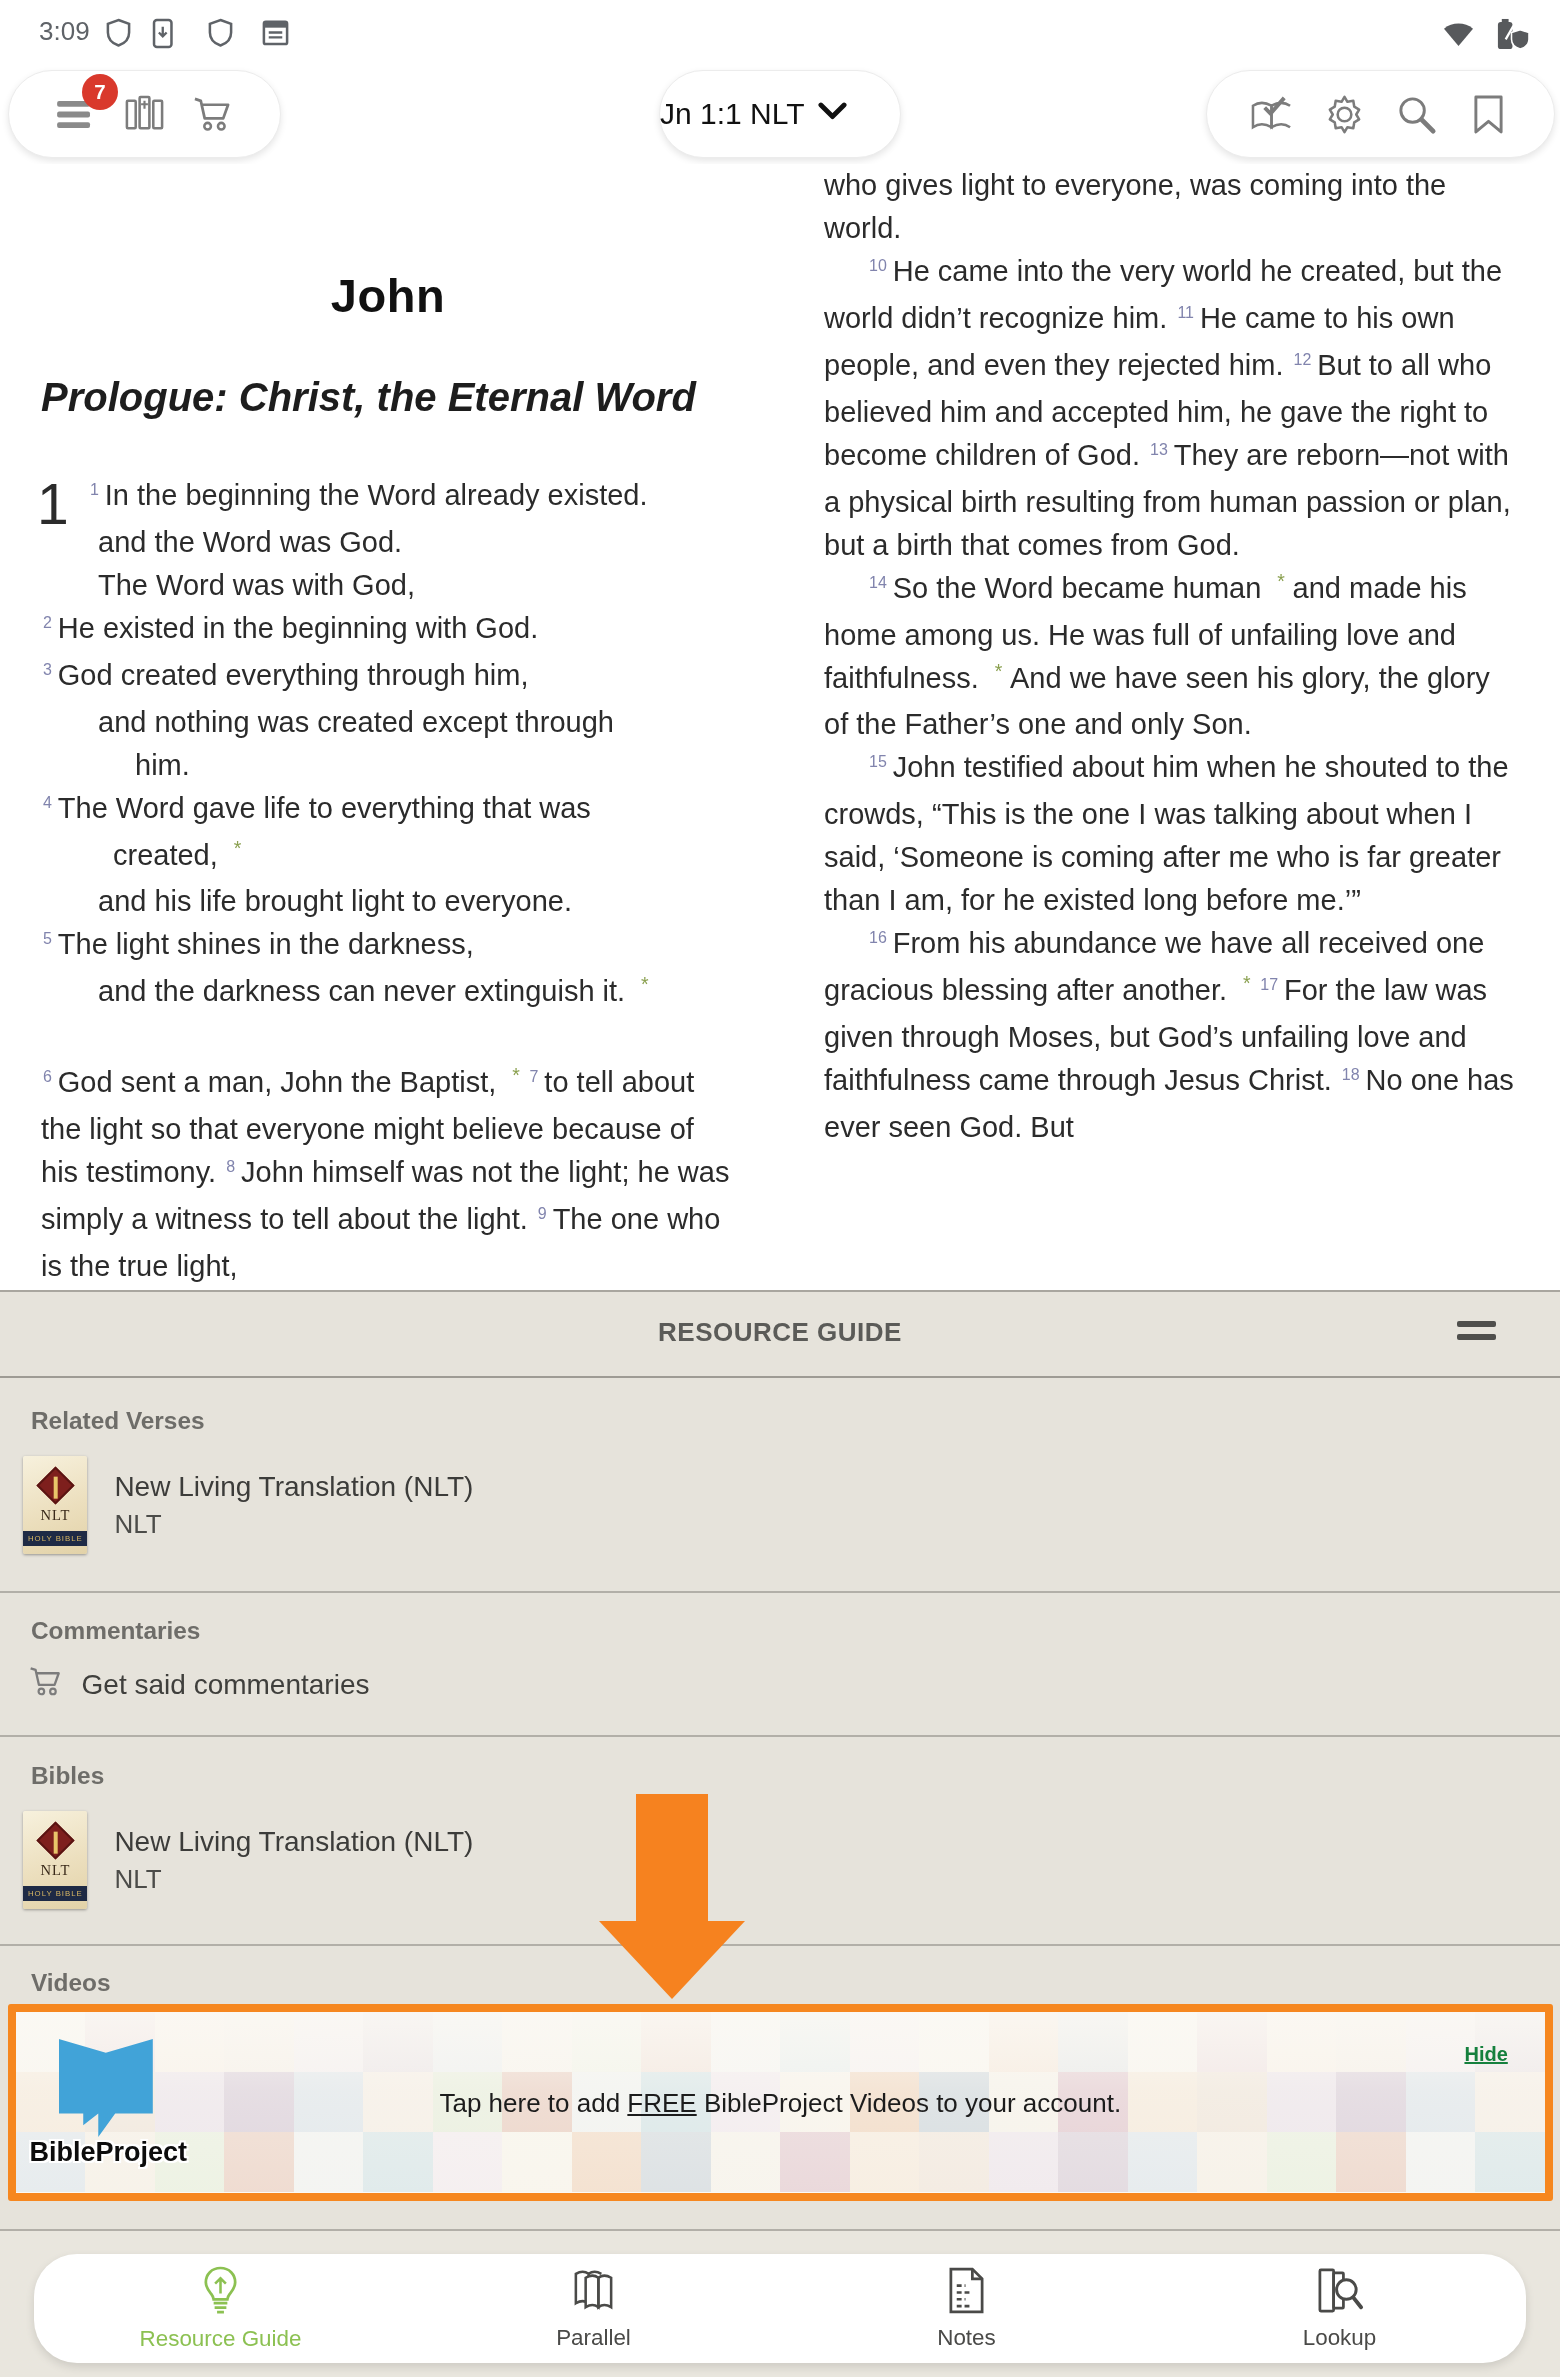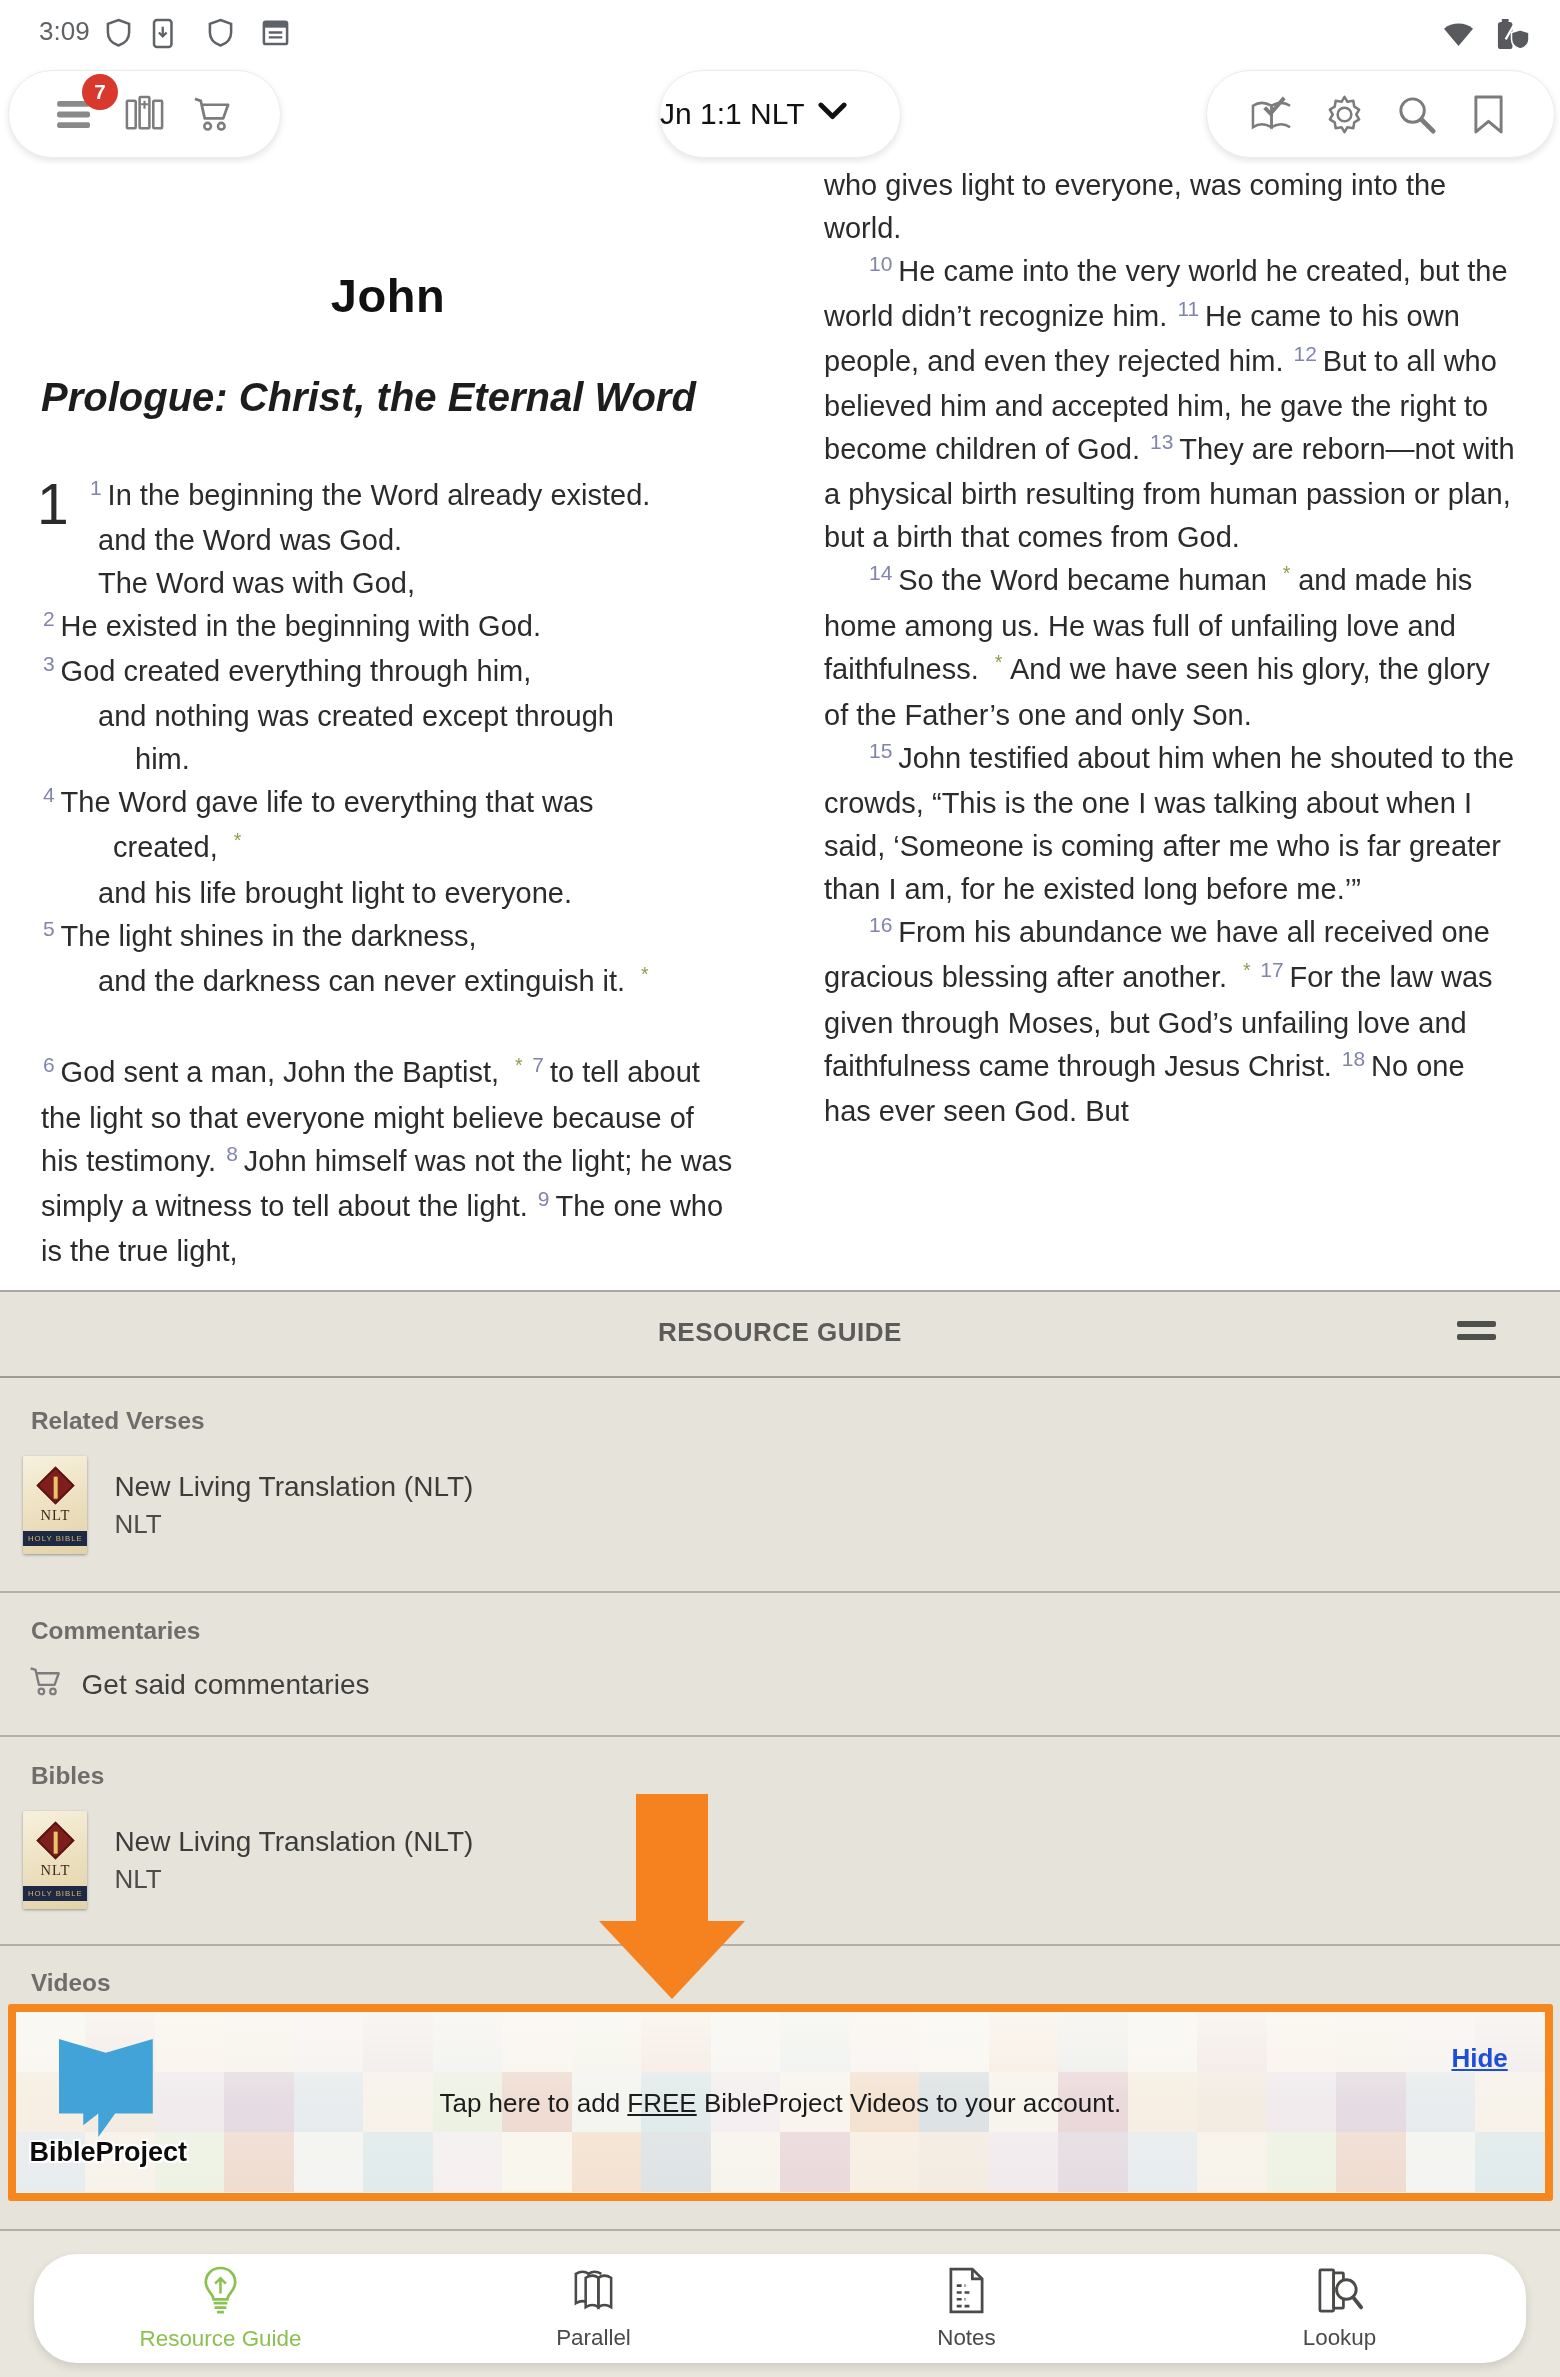--- a/index.html
+++ b/index.html
@@ -31,21 +31,21 @@
   .col { position:absolute; width:694px; color:#2b2b2b; font-size:29px; line-height:43px; }
   .col-left  { left:41px;  top:21.5px; }
   .col-right { left:824px; top:0; }
   .book-title { text-align:center; font-size:47px; font-weight:700; color:#111; margin-top:88px; letter-spacing:0.5px; }
   .section-head { font-size:40px; font-weight:700; font-style:italic; color:#1d1d1d; margin-top:59px; margin-bottom:55px; }
   .chapnum { float:left; font-size:57px; line-height:57px; color:#2b2b2b; width:45px; margin:2px 5.9px 0 -3.9px; }
   .pline { }
   .pline.i1 { margin-left:57px; }
   .pline.i2 { margin-left:72px; }
   .pline.i3 { margin-left:94px; }
-  .vnum { color:#8184ad; font-size:21px; position:relative; top:-9.8px; margin:0 5.9px 0 2px; }
+  .vnum { color:#8184ad; font-size:16px; position:relative; top:-9.8px; margin:0 5.9px 0 2px; }
   .star { color:#8aa04f; font-size:19.5px; position:relative; top:-9.8px; margin:0 7.8px; }
   .prose { margin-top:45px; }
   .para { }
   .para.indent { text-indent:43px; }
 
   
   .panel { position:absolute; top:1290px; left:0; width:1560px; height:939px; background:#e6e3db; border-top:2px solid #a9a69f; }
   .rg-header { position:absolute; top:0; left:0; width:100%; height:86px; border-bottom:2px solid #9e9b94; }
   .rg-title { position:absolute; width:100%; text-align:center; top:25px; font-size:26px; font-weight:700; color:#5b5b58; letter-spacing:0.5px; }
   .rg-handle { position:absolute; right:64px; top:29px; width:39px; cursor:pointer; }
@@ -69,21 +69,21 @@
                 border-left:73px solid transparent; border-right:73px solid transparent; border-top:78px solid #f6821f; }
 
   
   .banner { position:absolute; left:7.8px; top:712px; width:1545px; height:197px; border:8.8px solid #f6871f; border-radius:2.9px;
             background:#fbf9f4; overflow:hidden; cursor:pointer; z-index:5; }
   .mosaic { position:absolute; inset:0; display:grid; grid-template-columns:repeat(22,1fr); grid-auto-rows:60px; }
   .mosaic div { width:100%; height:100%; }
   .mosaic-fade { position:absolute; inset:0; background:linear-gradient(180deg,rgba(251,249,244,.92) 0%,rgba(251,249,244,.66) 45%,rgba(251,249,244,.55) 100%); }
   .banner-msg { position:absolute; width:100%; top:76px; text-align:center; font-size:26px; color:#1c1c1c; z-index:3; }
   .banner-msg .free { text-decoration:underline; }
-  .hide-link { position:absolute; right:37px; top:31px; font-size:26px; font-weight:700; color:#1d4ed8; text-decoration:underline; z-index:4; cursor:pointer; }
+  .hide-link { position:absolute; right:37px; top:31px; font-size:20px; font-weight:700; color:#15803d; text-decoration:underline; z-index:4; cursor:pointer; }
   .bp-logo { position:absolute; left:43px; top:27px; width:94px; height:98px; background:#41a3d8; z-index:3;
              clip-path:polygon(0% 0%,50% 14%,100% 0%,100% 76%,60% 76%,42% 100%,42% 76%,26% 88%,26% 76%,0% 76%); }
   .bp-word { position:absolute; left:13.7px; top:125px; font-size:27px; font-weight:700; color:#0c0c0c; z-index:3;
              text-shadow:-2px -2px 0 #fff,2px -2px 0 #fff,-2px 2px 0 #fff,2px 2px 0 #fff,0 2px 0 #fff,0 -2px 0 #fff;text-align:right; }
 
   
   .nav-area { position:absolute; top:2229px; left:0; width:1560px; height:148px; background:#e9e6de; border-top:2px solid #b2afa8; }
   .nav-pill { position:absolute; left:34px; top:23.4px; width:1492px; height:109px; background:#fff; border-radius:43px;
               box-shadow:0 3.9px 9.8px rgba(0,0,0,.12); display:flex; }
   .nav-item { flex:1; display:flex; flex-direction:column; align-items:center; justify-content:center; gap:9.8px; cursor:pointer; }

